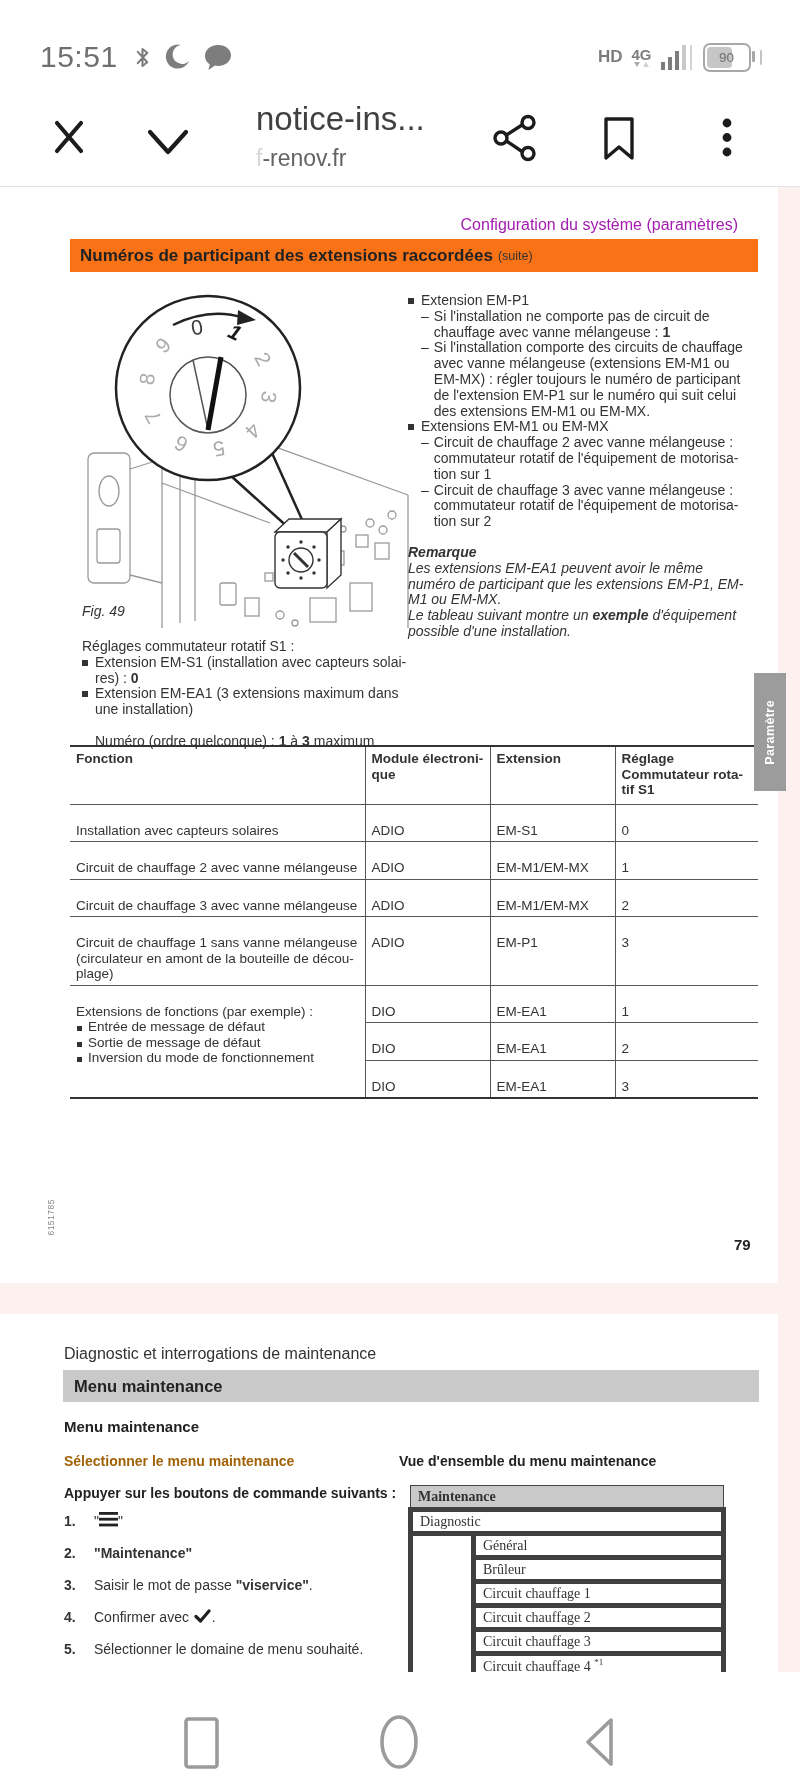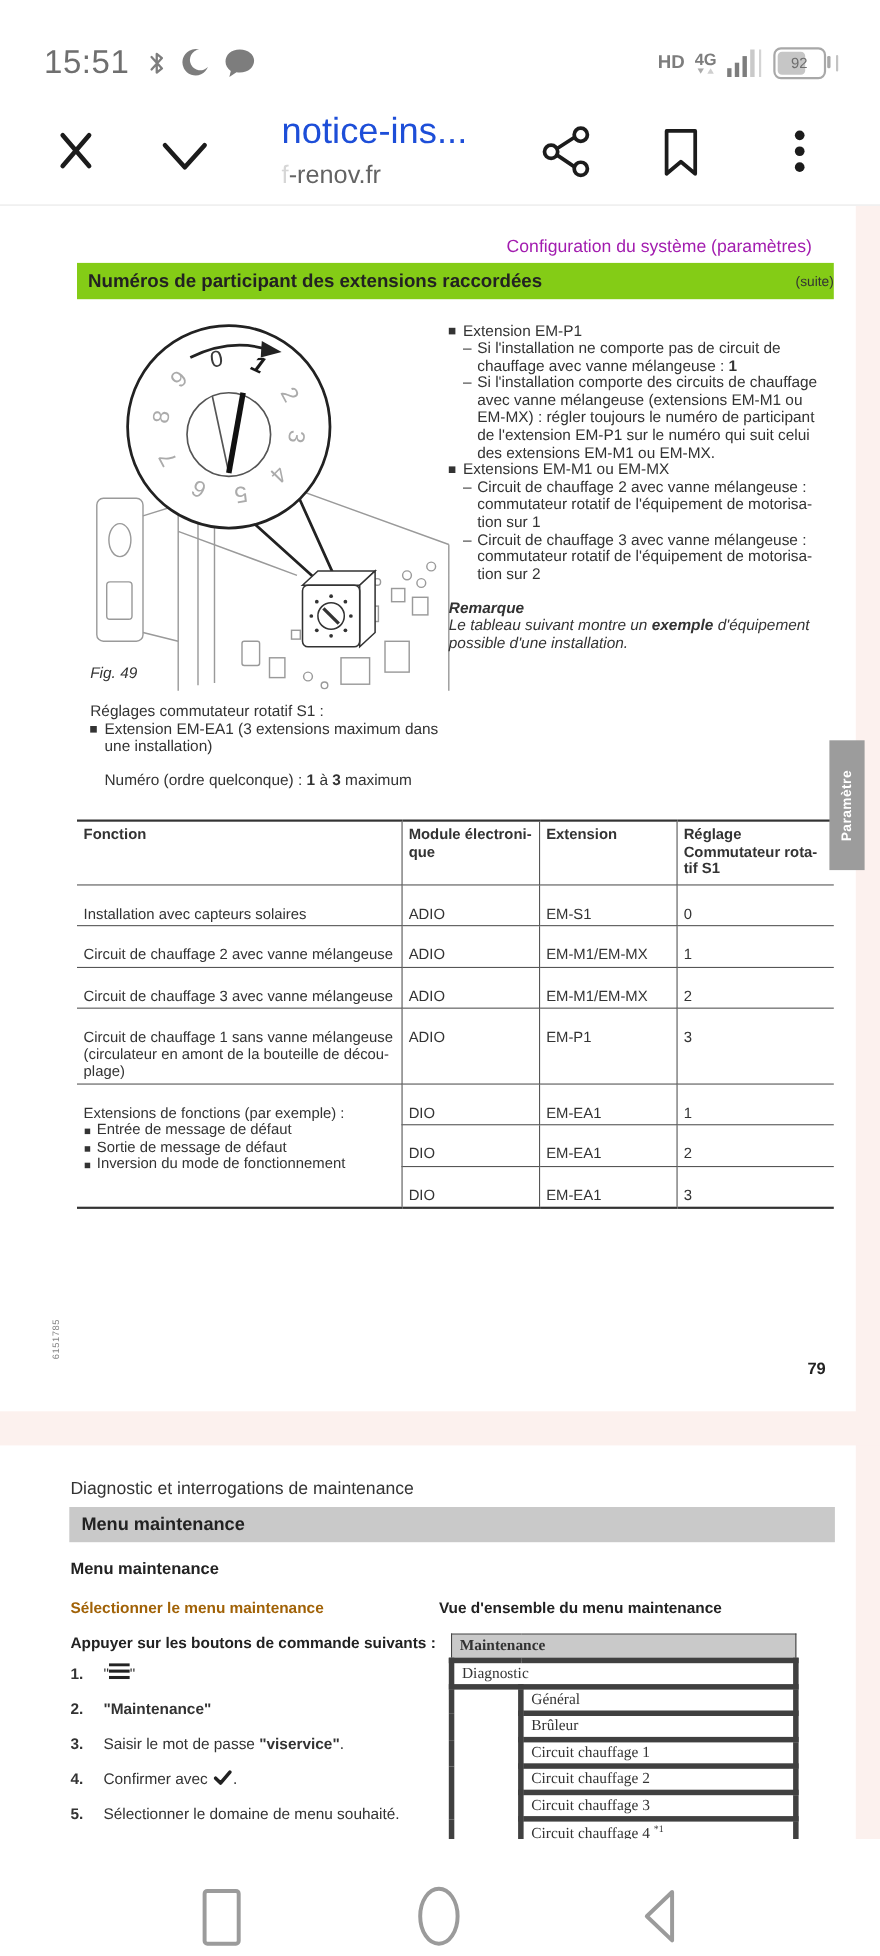--- a/index.html
+++ b/index.html
@@ -20,37 +20,37 @@
   .battery .pct{position:relative;font-size:13.5px;color:#6e6e6e;}
   .battery .nub{position:absolute;right:-6.5px;top:6px;width:3.5px;height:11px;background:#a8a8a8;border-radius:1px;}
   .sb-tail{width:2.5px;height:15px;background:#c3c3c3;border-radius:1px;}
   
   .pdf-toolbar{position:absolute;top:88px;left:0;width:800px;height:98px;background:#fff;
                border-bottom:1px solid #e2e2e2;}
   .tb-btn{position:absolute;cursor:pointer;}
   .tb-close{left:52px;top:30px;}
   .tb-chevron{left:146px;top:38px;}
   .tb-titles{position:absolute;left:256px;top:12px;}
-  .tb-title{font-size:33px;color:#1d4ed8;}
+  .tb-title{font-size:33px;color:#404040;}
   .tb-sub{margin-top:7px;font-size:23px;color:#636363;}
   .tb-sub .lite{color:#d6d6d6;}
   .tb-share{left:492px;top:26px;}
   .tb-bookmark{left:601px;top:28px;}
   .tb-dots{left:722px;top:30px;}
   
   .viewer{position:absolute;top:187px;left:0;width:800px;height:1485px;background:#fff;overflow:hidden;
           color:#333;}
   .pink-right{position:absolute;top:0;right:0;width:22px;height:100%;background:#fcf1ee;}
   .pink-band{position:absolute;top:1096px;left:0;width:100%;height:31px;background:#fcf1ee;}
   .b14{font-size:14px;line-height:15.8px;}
   .pre{white-space:pre-line;}
   .bold{font-weight:bold;}
   .cfg-header{position:absolute;top:29px;right:62px;font-size:16px;color:#a21caf;}
-  .section-bar{position:absolute;top:52px;left:70px;width:678px;height:33px;background:#84cc16;
-               display:flex;align-items:center;padding-left:10px;justify-content:space-between;}
+  .section-bar{position:absolute;top:52px;left:70px;width:678px;height:33px;background:#f97316;
+               display:flex;align-items:center;padding-left:10px;}
   .section-bar .t{font-size:17px;font-weight:bold;color:#222;}
   .section-bar .s{font-size:12.5px;color:#333;margin-left:5px;}
   .figure-svg{position:absolute;left:70px;top:96px;}
   .fig-caption{position:absolute;left:82px;top:416px;font-style:italic;font-size:14px;color:#333;}
   .right-col{position:absolute;left:408px;top:106px;width:354px;}
   .left-col{position:absolute;left:82px;top:452px;width:334px;}
   .bullet{display:flex;}
   .sq{flex:none;width:6px;height:6px;background:#333;margin:5px 7px 0 0;}
   .subitem{display:flex;padding-left:13px;}
   .subitem .dash{flex:none;margin-right:5px;}
@@ -138,21 +138,21 @@
       </span>
       <svg width="33" height="26" viewBox="0 0 33 26">
         <rect x="0" y="18" width="4" height="8" fill="#7d7d7d"></rect>
         <rect x="7" y="13" width="4" height="13" fill="#7d7d7d"></rect>
         <rect x="14" y="7" width="4" height="19" fill="#7d7d7d"></rect>
         <rect x="21" y="1" width="4" height="25" fill="#c9c9c9"></rect>
         <rect x="29" y="1" width="2" height="25" fill="#d4d4d4"></rect>
       </svg>
       <span class="battery">
         <span class="fill"></span>
-        <span class="pct">92</span>
+        <span class="pct">90</span>
         <span class="nub"></span>
       </span>
       <span class="sb-tail"></span>
     </span>
   </div>
 
   <div class="pdf-toolbar">
     <span class="tb-btn tb-close">
       <svg width="34" height="38" viewBox="0 0 34 38">
           <path d="M5,5 L29,33 M29,5 L5,33" stroke="#1c1c1c" stroke-width="4.2" stroke-linecap="round" fill="none"></path>
@@ -296,27 +296,35 @@
 tion sur 1</span>
       </div>
       <div class="subitem">
         <span class="dash">–</span>
         <span class="pre">Circuit de chauffage 3 avec vanne mélangeuse :
 commutateur rotatif de l'équipement de motorisa-
 tion sur 2</span>
       </div>
       <div class="remark">
         <div class="rt">Remarque</div>
+        <div class="pre">Les extensions EM-EA1 peuvent avoir le même
+numéro de participant que les extensions EM-P1, EM-
+M1 ou EM-MX.</div>
         <div class="pre"><span>Le tableau suivant montre un </span><span class="bold">exemple</span><span> d'équipement
 possible d'une installation.</span></div>
       </div>
     </div>
 
     <div class="left-col b14">
       <div>Réglages commutateur rotatif S1 :</div>
+      <div class="bullet">
+        <span class="sq"></span>
+        <span class="pre"><span>Extension EM-S1 (installation avec capteurs solai-
+res) : </span><span class="bold">0</span></span>
+      </div>
       <div class="bullet">
         <span class="sq"></span>
         <span class="pre"><span>Extension EM-EA1 (3 extensions maximum dans
 une installation)</span><br>
           <span>Numéro (ordre quelconque) : </span><span class="bold">1</span><span> à </span><span class="bold">3</span><span> maximum</span>
         </span>
       </div>
     </div>
 
     <table class="ptable">

